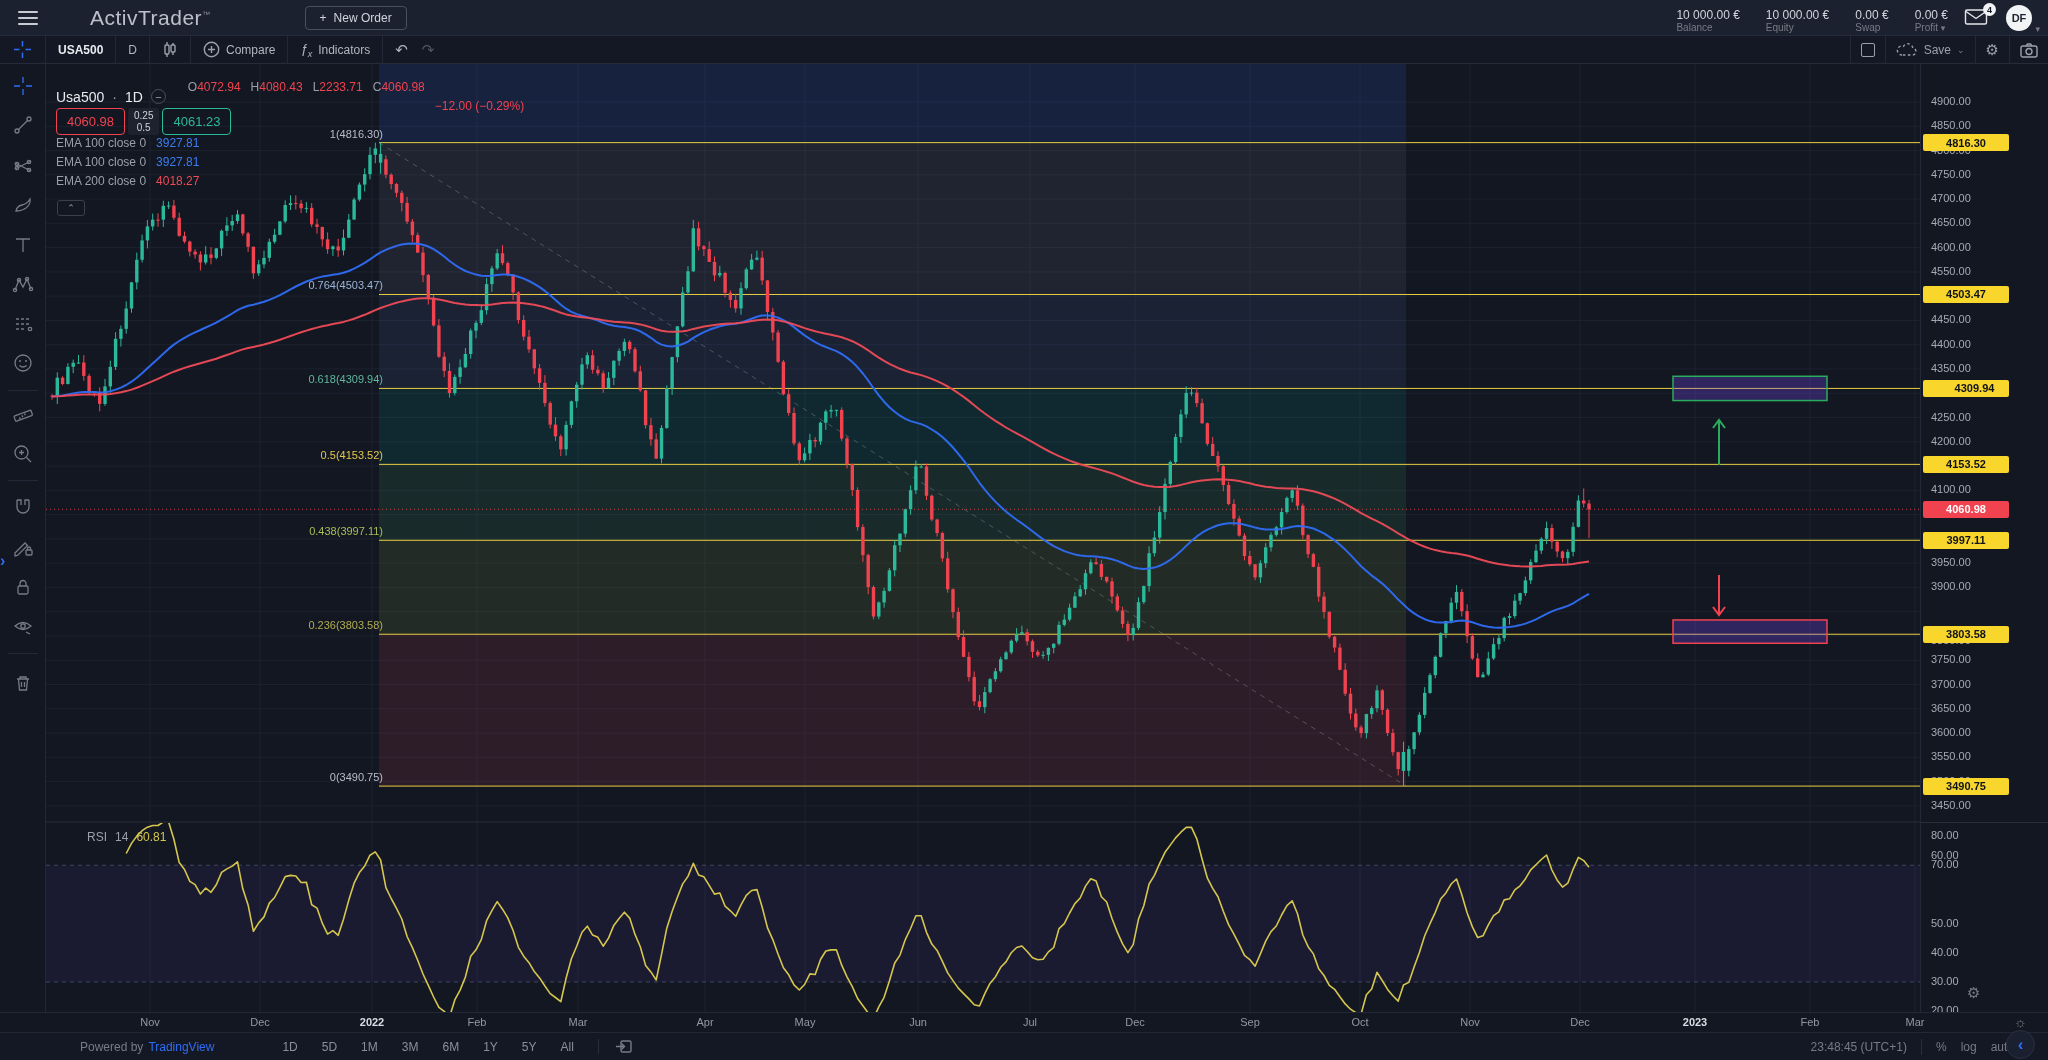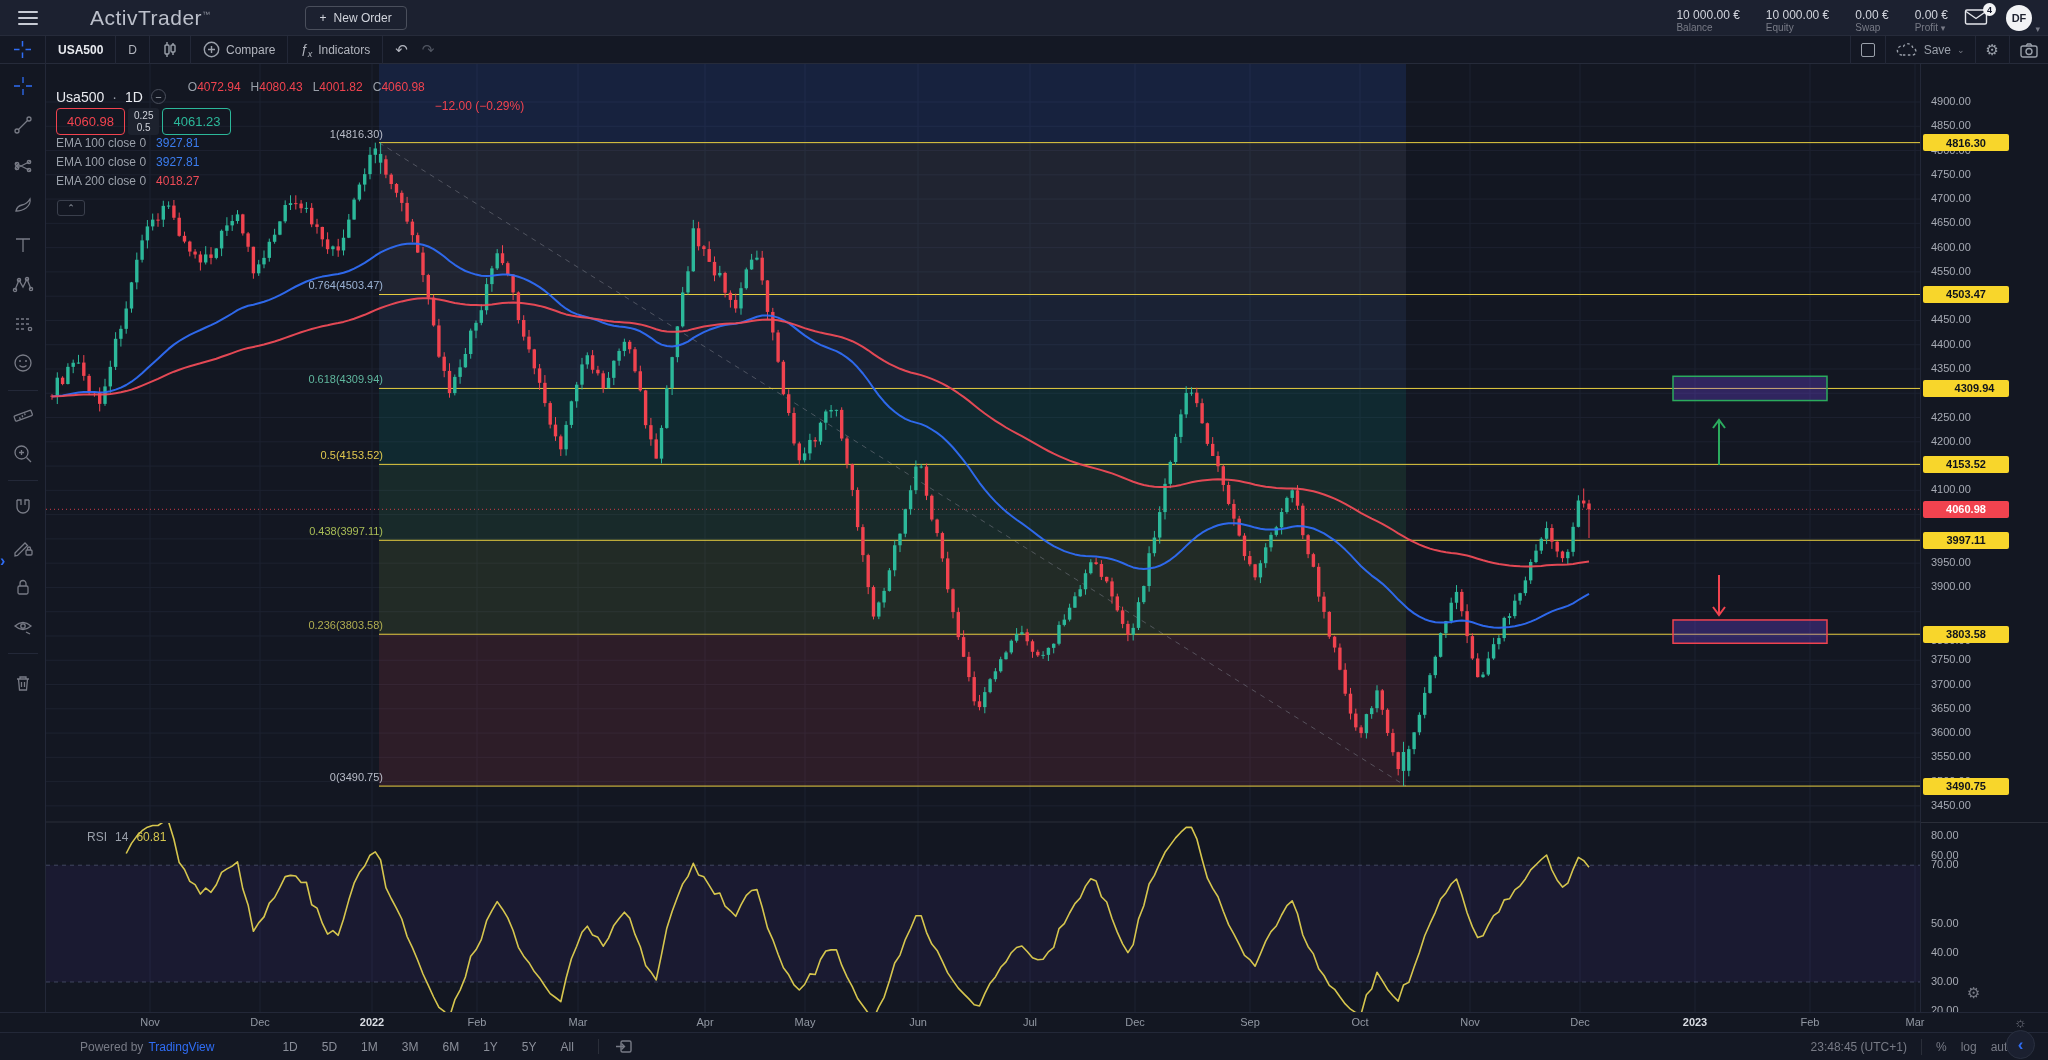--- a/index.html
+++ b/index.html
@@ -980,21 +980,21 @@
       </svg>
 
     <div id="legend">
       <span>Usa500</span>
       <span style="color:#9aa0aa;">·</span>
       <span>1D</span>
       <div id="collapse-ind">−</div>
       <div class="ohlc">
         <span><span class="ohlc-k">O</span><span class="ohlc-v">4072.94</span></span>
         <span><span class="ohlc-k">H</span><span class="ohlc-v">4080.43</span></span>
-        <span><span class="ohlc-k">L</span><span class="ohlc-v">4001.82</span></span>
+        <span><span class="ohlc-k">L</span><span class="ohlc-v">2233.71</span></span>
         <span><span class="ohlc-k">C</span><span class="ohlc-v">4060.98</span></span>
         <span class="ohlc-v">−12.00 (−0.29%)</span>
       </div>
     </div>
 
     <div id="quote-row">
       <div id="bid-box">4060.98</div>
       <div id="spread-box">
         <span>0.25</span>
           <span>0.5</span>

